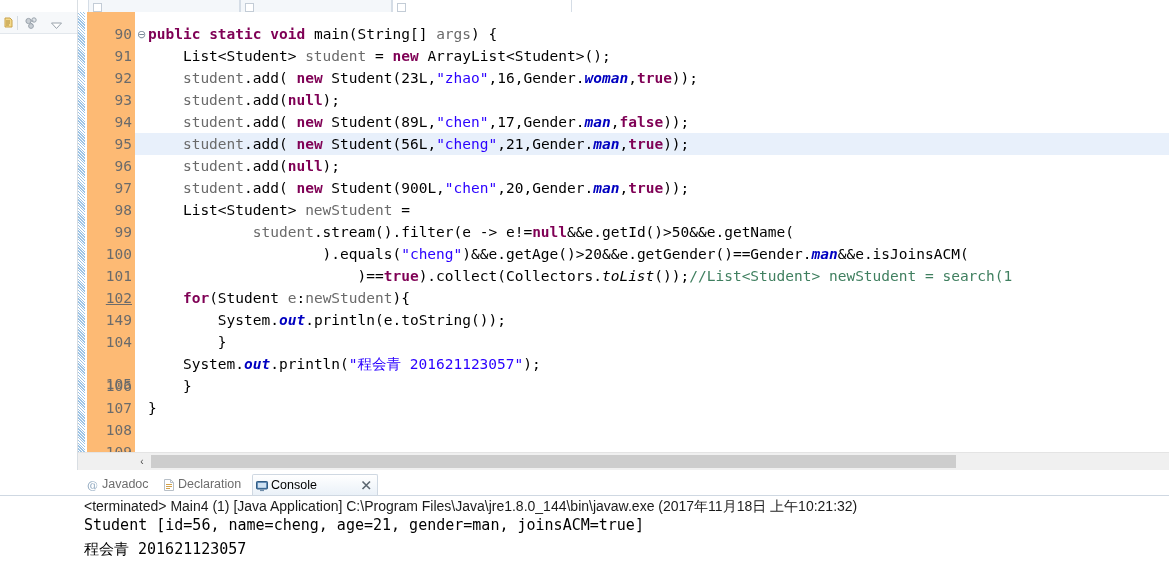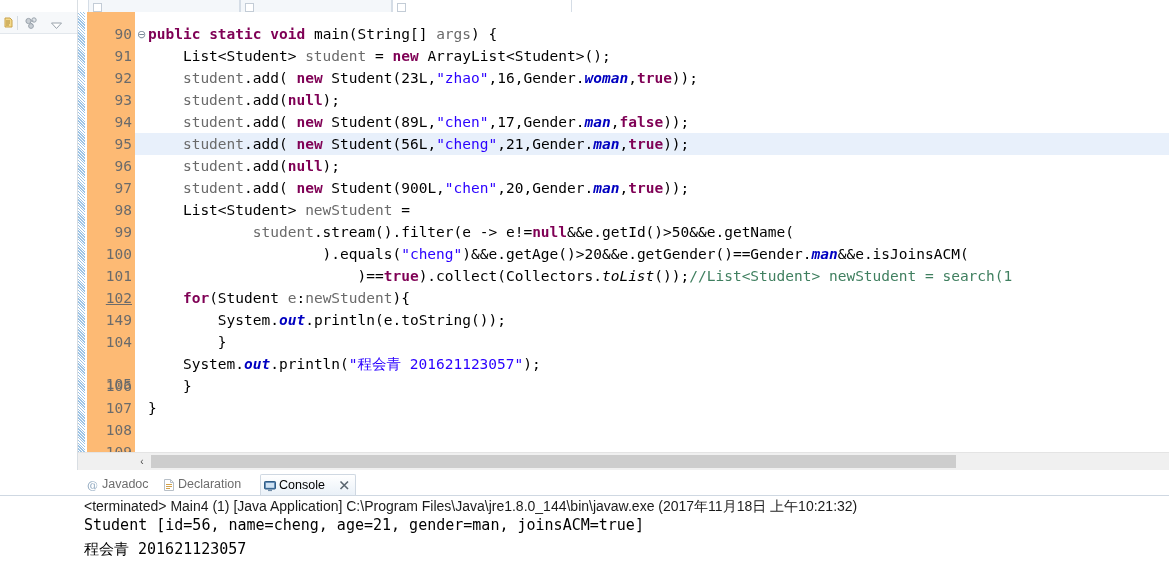--- a/index.html
+++ b/index.html
@@ -347,21 +347,21 @@
           <path d="M2.5 1.5 h6 l3 3 v8 h-9 Z" fill="#ffffff" stroke="#b7bfc7" stroke-width="1"></path>
           <path d="M8.5 1.5 v3 h3" fill="none" stroke="#b7bfc7" stroke-width="1"></path>
           <rect x="4" y="6" width="6" height="1" fill="#d2a24c"></rect>
           <rect x="4" y="8" width="6" height="1" fill="#d2a24c"></rect>
           <rect x="4" y="10" width="4" height="1" fill="#d2a24c"></rect>
         </svg>
       </span>
       <span>Declaration</span>
     </div>
 
-    <div class="vtab active" style="left:260px;width:96px;">
+    <div class="vtab active" style="left:252px;width:126px;">
       <span class="vt-ico">
         <svg width="14" height="14" viewBox="0 0 14 14">
           <rect x="1.5" y="2.5" width="11" height="7.5" rx="0.8" fill="#4a79a8" stroke="#2f5b83" stroke-width="1"></rect>
           <rect x="2.8" y="3.8" width="8.4" height="5" fill="#cfe2f3"></rect>
           <rect x="5" y="10.5" width="4" height="1.6" fill="#6f8ca8"></rect>
         </svg>
       </span>
       <span>Console</span>
       <span class="vt-close">
         <svg width="13" height="13" viewBox="0 0 13 13">

